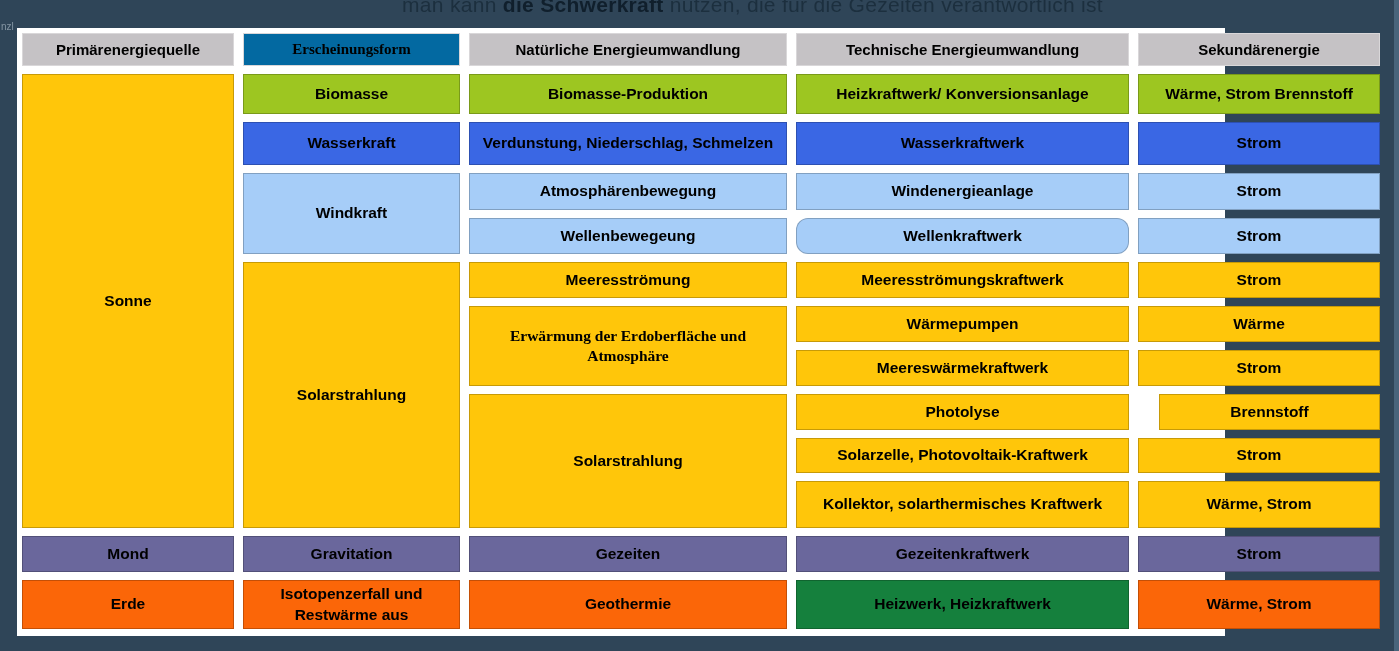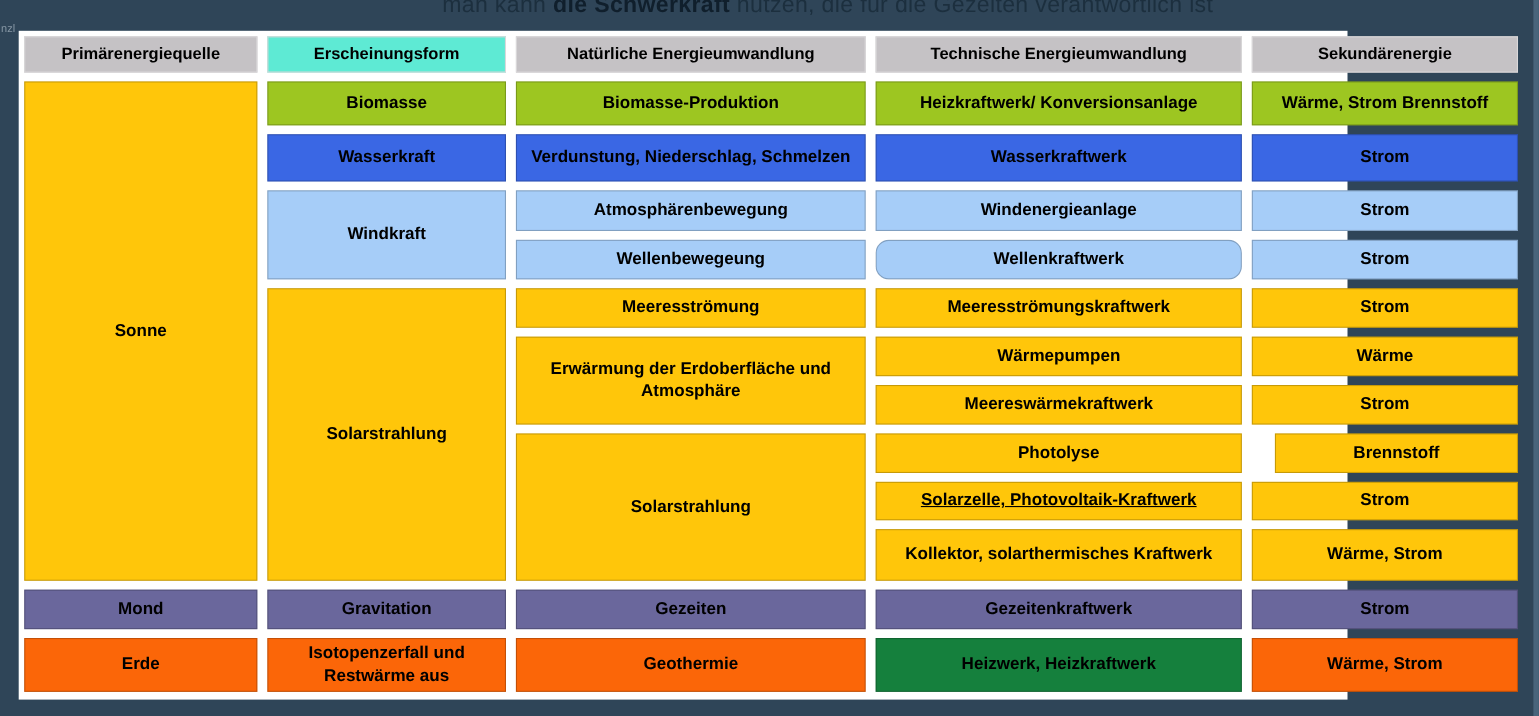--- a/index.html
+++ b/index.html
@@ -70,55 +70,55 @@
 
 <div class="caption"><span>man kann </span><span class="b">die Schwerkraft</span><span> nutzen, die für die Gezeiten verantwortlich ist</span></div>
 
 <div class="edge-fragment">nzl</div>
 <div class="right-strip"></div>
 
 <div class="frame">
   <div class="grid">
 
     <div class="cell hdr" style="grid-area: 1 / 1 / 2 / 2; background: rgb(197, 194, 197);">Primärenergiequelle</div>
-    <div class="cell hdr" style="grid-area: 1 / 2 / 2 / 3; background: #5eead4;">Erscheinungsform</div>
+    <div class="cell hdr" style="grid-area: 1 / 2 / 2 / 3; background: #0369a1; font-family: Liberation Serif, serif;">Erscheinungsform</div>
     <div class="cell hdr" style="grid-area: 1 / 3 / 2 / 4; background: rgb(197, 194, 197);">Natürliche Energieumwandlung</div>
     <div class="cell hdr" style="grid-area: 1 / 4 / 2 / 5; background: rgb(197, 194, 197);">Technische Energieumwandlung</div>
     <div class="cell hdr" style="grid-area: 1 / 5 / 2 / 6; background: rgb(197, 194, 197);">Sekundärenergie</div>
 
     <div class="cell" style="grid-area: 2 / 1 / 12 / 2; background: rgb(255, 198, 10);">Sonne</div>
     <div class="cell" style="grid-area: 12 / 1 / 13 / 2; background: rgb(106, 103, 156);">Mond</div>
     <div class="cell" style="grid-area: 13 / 1 / 14 / 2; background: rgb(251, 102, 8);">Erde</div>
 
     <div class="cell" style="grid-area: 2 / 2 / 3 / 3; background: rgb(157, 198, 33);">Biomasse</div>
     <div class="cell" style="grid-area: 3 / 2 / 4 / 3; background: rgb(58, 103, 228);">Wasserkraft</div>
     <div class="cell" style="grid-area: 4 / 2 / 6 / 3; background: rgb(166, 205, 248);">Windkraft</div>
     <div class="cell" style="grid-area: 6 / 2 / 12 / 3; background: rgb(255, 198, 10);">Solarstrahlung</div>
     <div class="cell" style="grid-area: 12 / 2 / 13 / 3; background: rgb(106, 103, 156);">Gravitation</div>
     <div class="cell" style="grid-area: 13 / 2 / 14 / 3; background: rgb(251, 102, 8);">Isotopenzerfall und Restwärme aus</div>
 
     <div class="cell" style="grid-area: 2 / 3 / 3 / 4; background: rgb(157, 198, 33);">Biomasse-Produktion</div>
     <div class="cell" style="grid-area: 3 / 3 / 4 / 4; background: rgb(58, 103, 228);">Verdunstung, Niederschlag, Schmelzen</div>
     <div class="cell" style="grid-area: 4 / 3 / 5 / 4; background: rgb(166, 205, 248);">Atmosphärenbewegung</div>
     <div class="cell" style="grid-area: 5 / 3 / 6 / 4; background: rgb(166, 205, 248);">Wellenbewegeung</div>
     <div class="cell" style="grid-area: 6 / 3 / 7 / 4; background: rgb(255, 198, 10);">Meeresströmung</div>
-    <div class="cell" style="grid-area: 7 / 3 / 9 / 4; background: rgb(255, 198, 10);">Erwärmung der Erdoberfläche und Atmosphäre</div>
+    <div class="cell" style="grid-area: 7 / 3 / 9 / 4; background: rgb(255, 198, 10); font-family: Liberation Serif, serif;">Erwärmung der Erdoberfläche und Atmosphäre</div>
     <div class="cell" style="grid-area: 9 / 3 / 12 / 4; background: rgb(255, 198, 10);">Solarstrahlung</div>
     <div class="cell" style="grid-area: 12 / 3 / 13 / 4; background: rgb(106, 103, 156);">Gezeiten</div>
     <div class="cell" style="grid-area: 13 / 3 / 14 / 4; background: rgb(251, 102, 8);">Geothermie</div>
 
     <div class="cell" style="grid-area: 2 / 4 / 3 / 5; background: rgb(157, 198, 33);">Heizkraftwerk/ Konversionsanlage</div>
     <div class="cell" style="grid-area: 3 / 4 / 4 / 5; background: rgb(58, 103, 228);">Wasserkraftwerk</div>
     <div class="cell" style="grid-area: 4 / 4 / 5 / 5; background: rgb(166, 205, 248);">Windenergieanlage</div>
     <div class="cell" style="grid-area: 5 / 4 / 6 / 5; background: rgb(166, 205, 248); border-radius: 12px;">Wellenkraftwerk</div>
     <div class="cell" style="grid-area: 6 / 4 / 7 / 5; background: rgb(255, 198, 10);">Meeresströmungskraftwerk</div>
     <div class="cell" style="grid-area: 7 / 4 / 8 / 5; background: rgb(255, 198, 10);">Wärmepumpen</div>
     <div class="cell" style="grid-area: 8 / 4 / 9 / 5; background: rgb(255, 198, 10);">Meereswärmekraftwerk</div>
     <div class="cell" style="grid-area: 9 / 4 / 10 / 5; background: rgb(255, 198, 10);">Photolyse</div>
-    <div class="cell" style="grid-area: 10 / 4 / 11 / 5; background: rgb(255, 198, 10); text-decoration: underline;">Solarzelle, Photovoltaik-Kraftwerk</div>
+    <div class="cell" style="grid-area: 10 / 4 / 11 / 5; background: rgb(255, 198, 10);">Solarzelle, Photovoltaik-Kraftwerk</div>
     <div class="cell" style="grid-area: 12 / 4 / 13 / 5; background: rgb(106, 103, 156);">Gezeitenkraftwerk</div>
     <div class="cell" style="grid-area: 11 / 4 / 12 / 5; background: rgb(255, 198, 10);">Kollektor, solarthermisches Kraftwerk</div>
     <div class="cell" style="grid-area: 13 / 4 / 14 / 5; background: #15803d;">Heizwerk, Heizkraftwerk</div>
 
     <div class="cell" style="grid-area: 2 / 5 / 3 / 6; background: rgb(157, 198, 33);">Wärme, Strom Brennstoff</div>
     <div class="cell" style="grid-area: 3 / 5 / 4 / 6; background: rgb(58, 103, 228);">Strom</div>
     <div class="cell" style="grid-area: 4 / 5 / 5 / 6; background: rgb(166, 205, 248);">Strom</div>
     <div class="cell" style="grid-area: 5 / 5 / 6 / 6; background: rgb(166, 205, 248);">Strom</div>
     <div class="cell" style="grid-area: 6 / 5 / 7 / 6; background: rgb(255, 198, 10);">Strom</div>
     <div class="cell" style="grid-area: 7 / 5 / 8 / 6; background: rgb(255, 198, 10);">Wärme</div>

